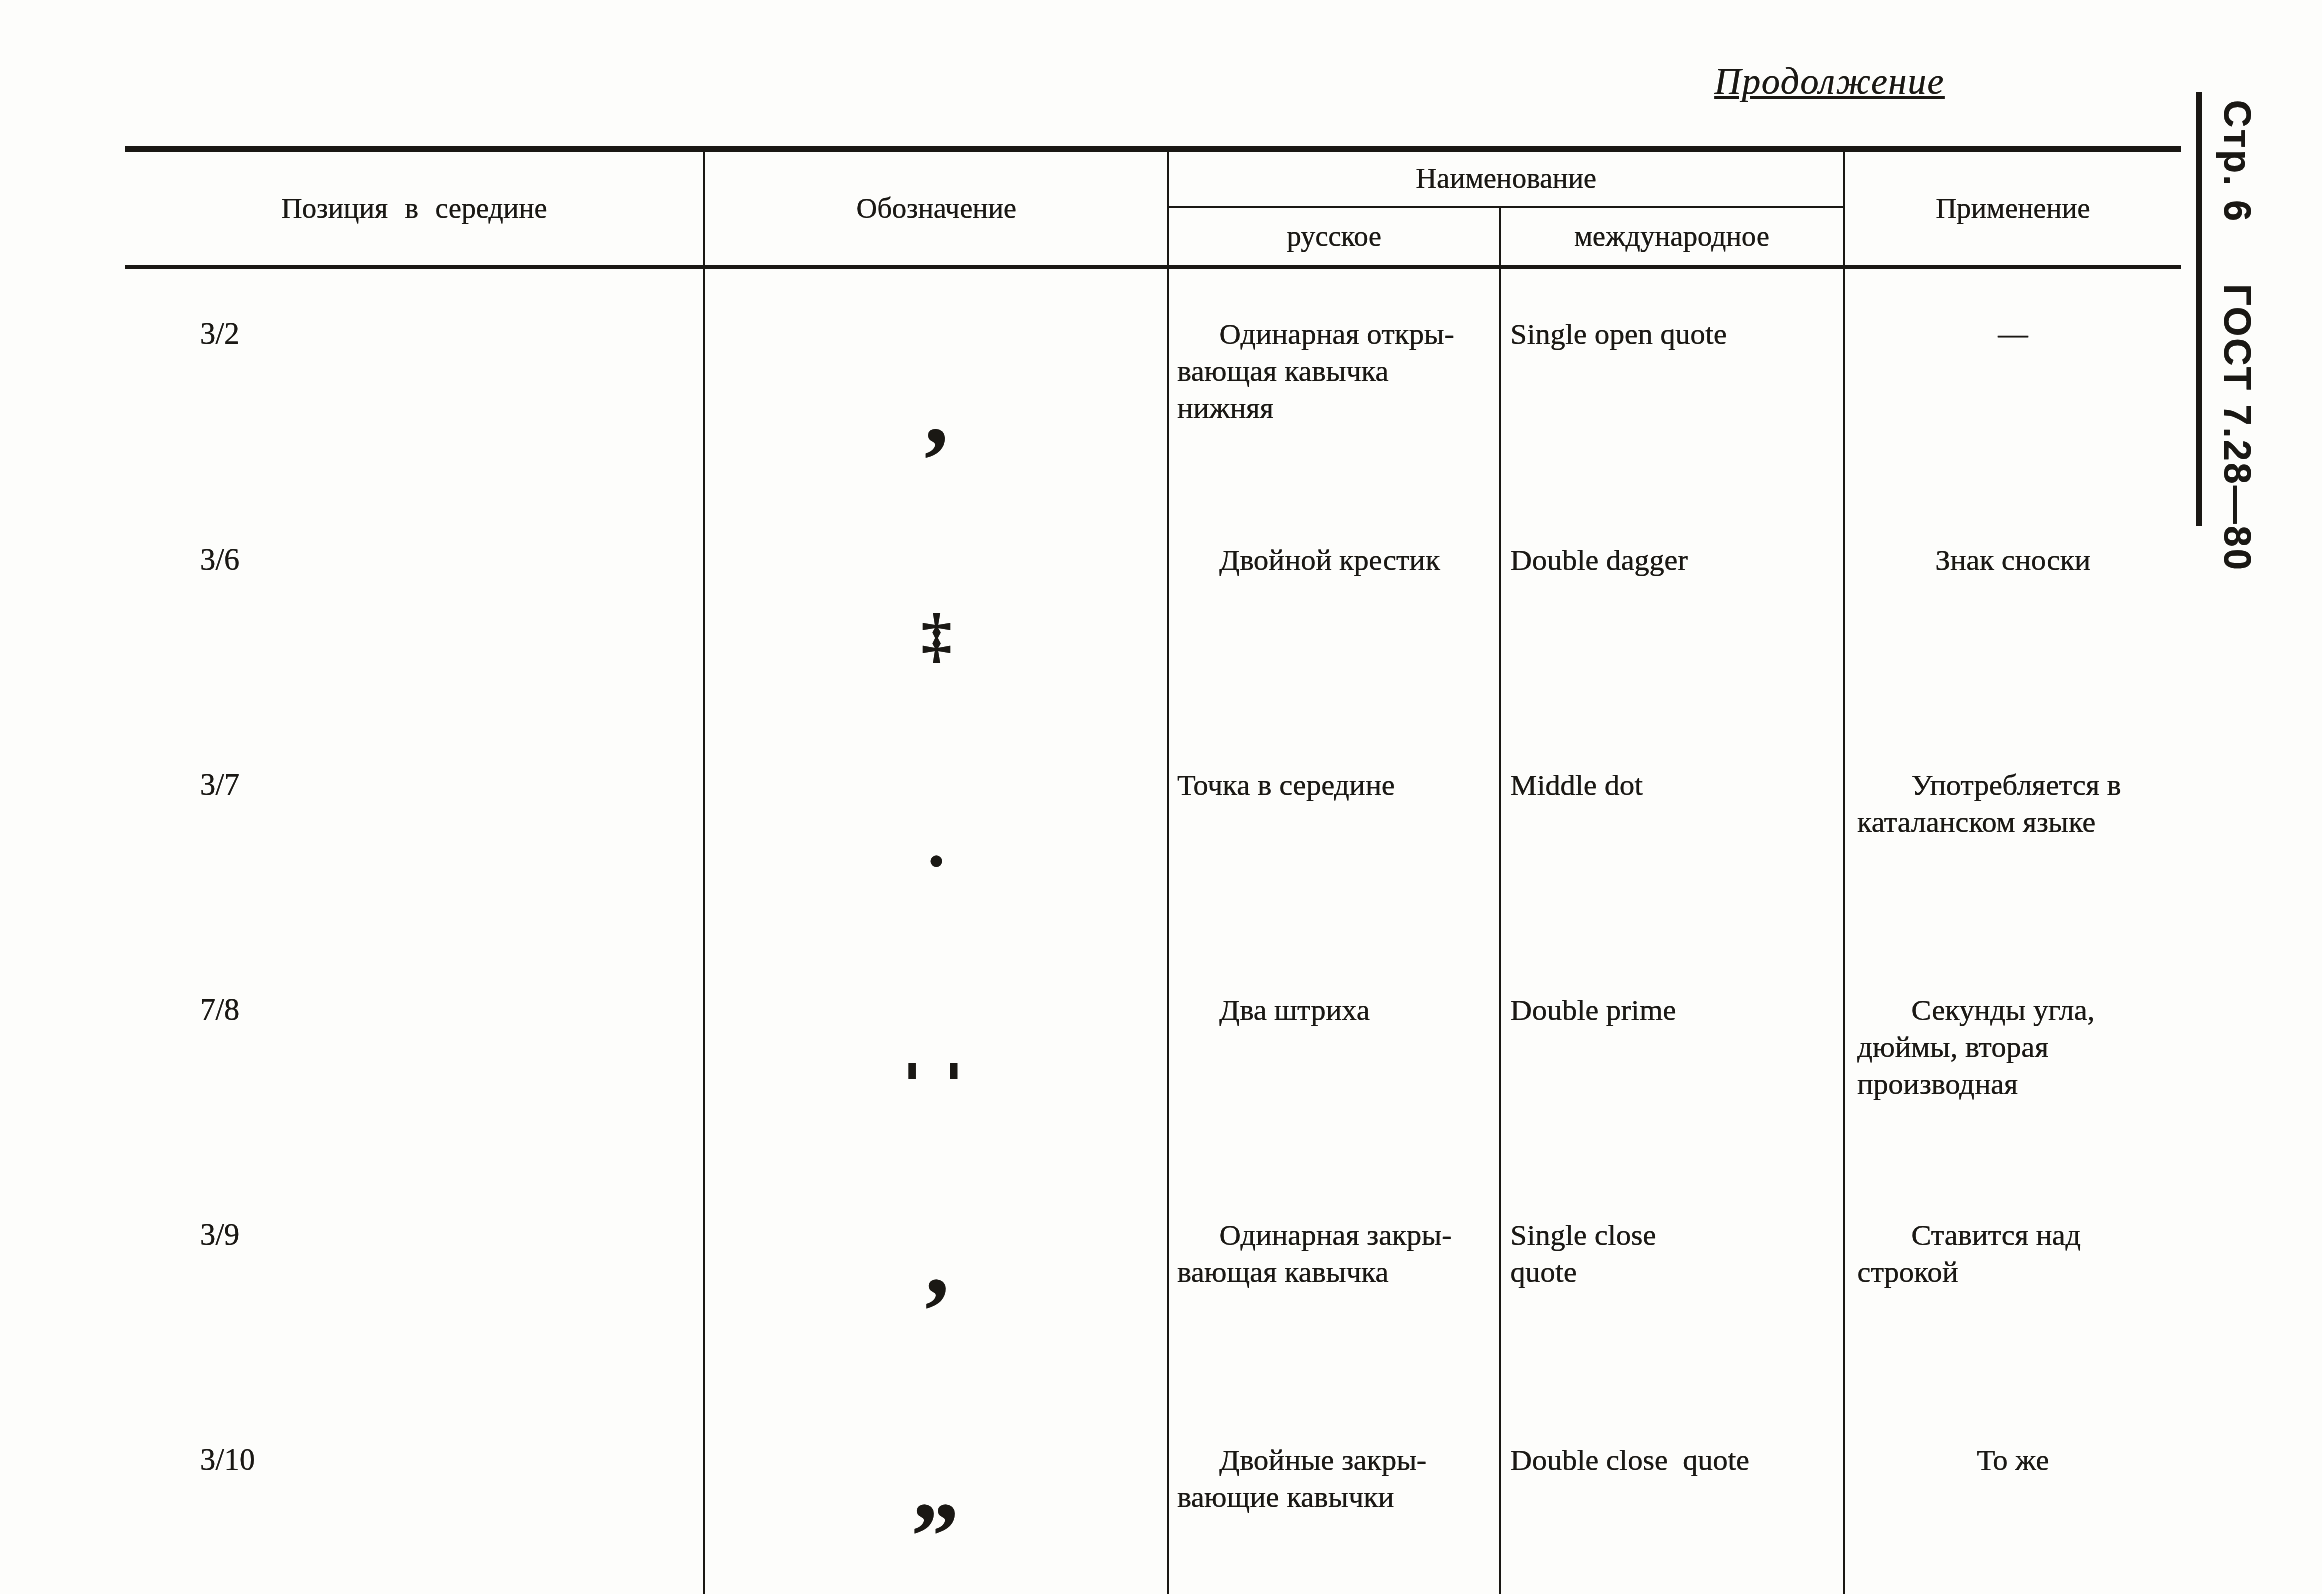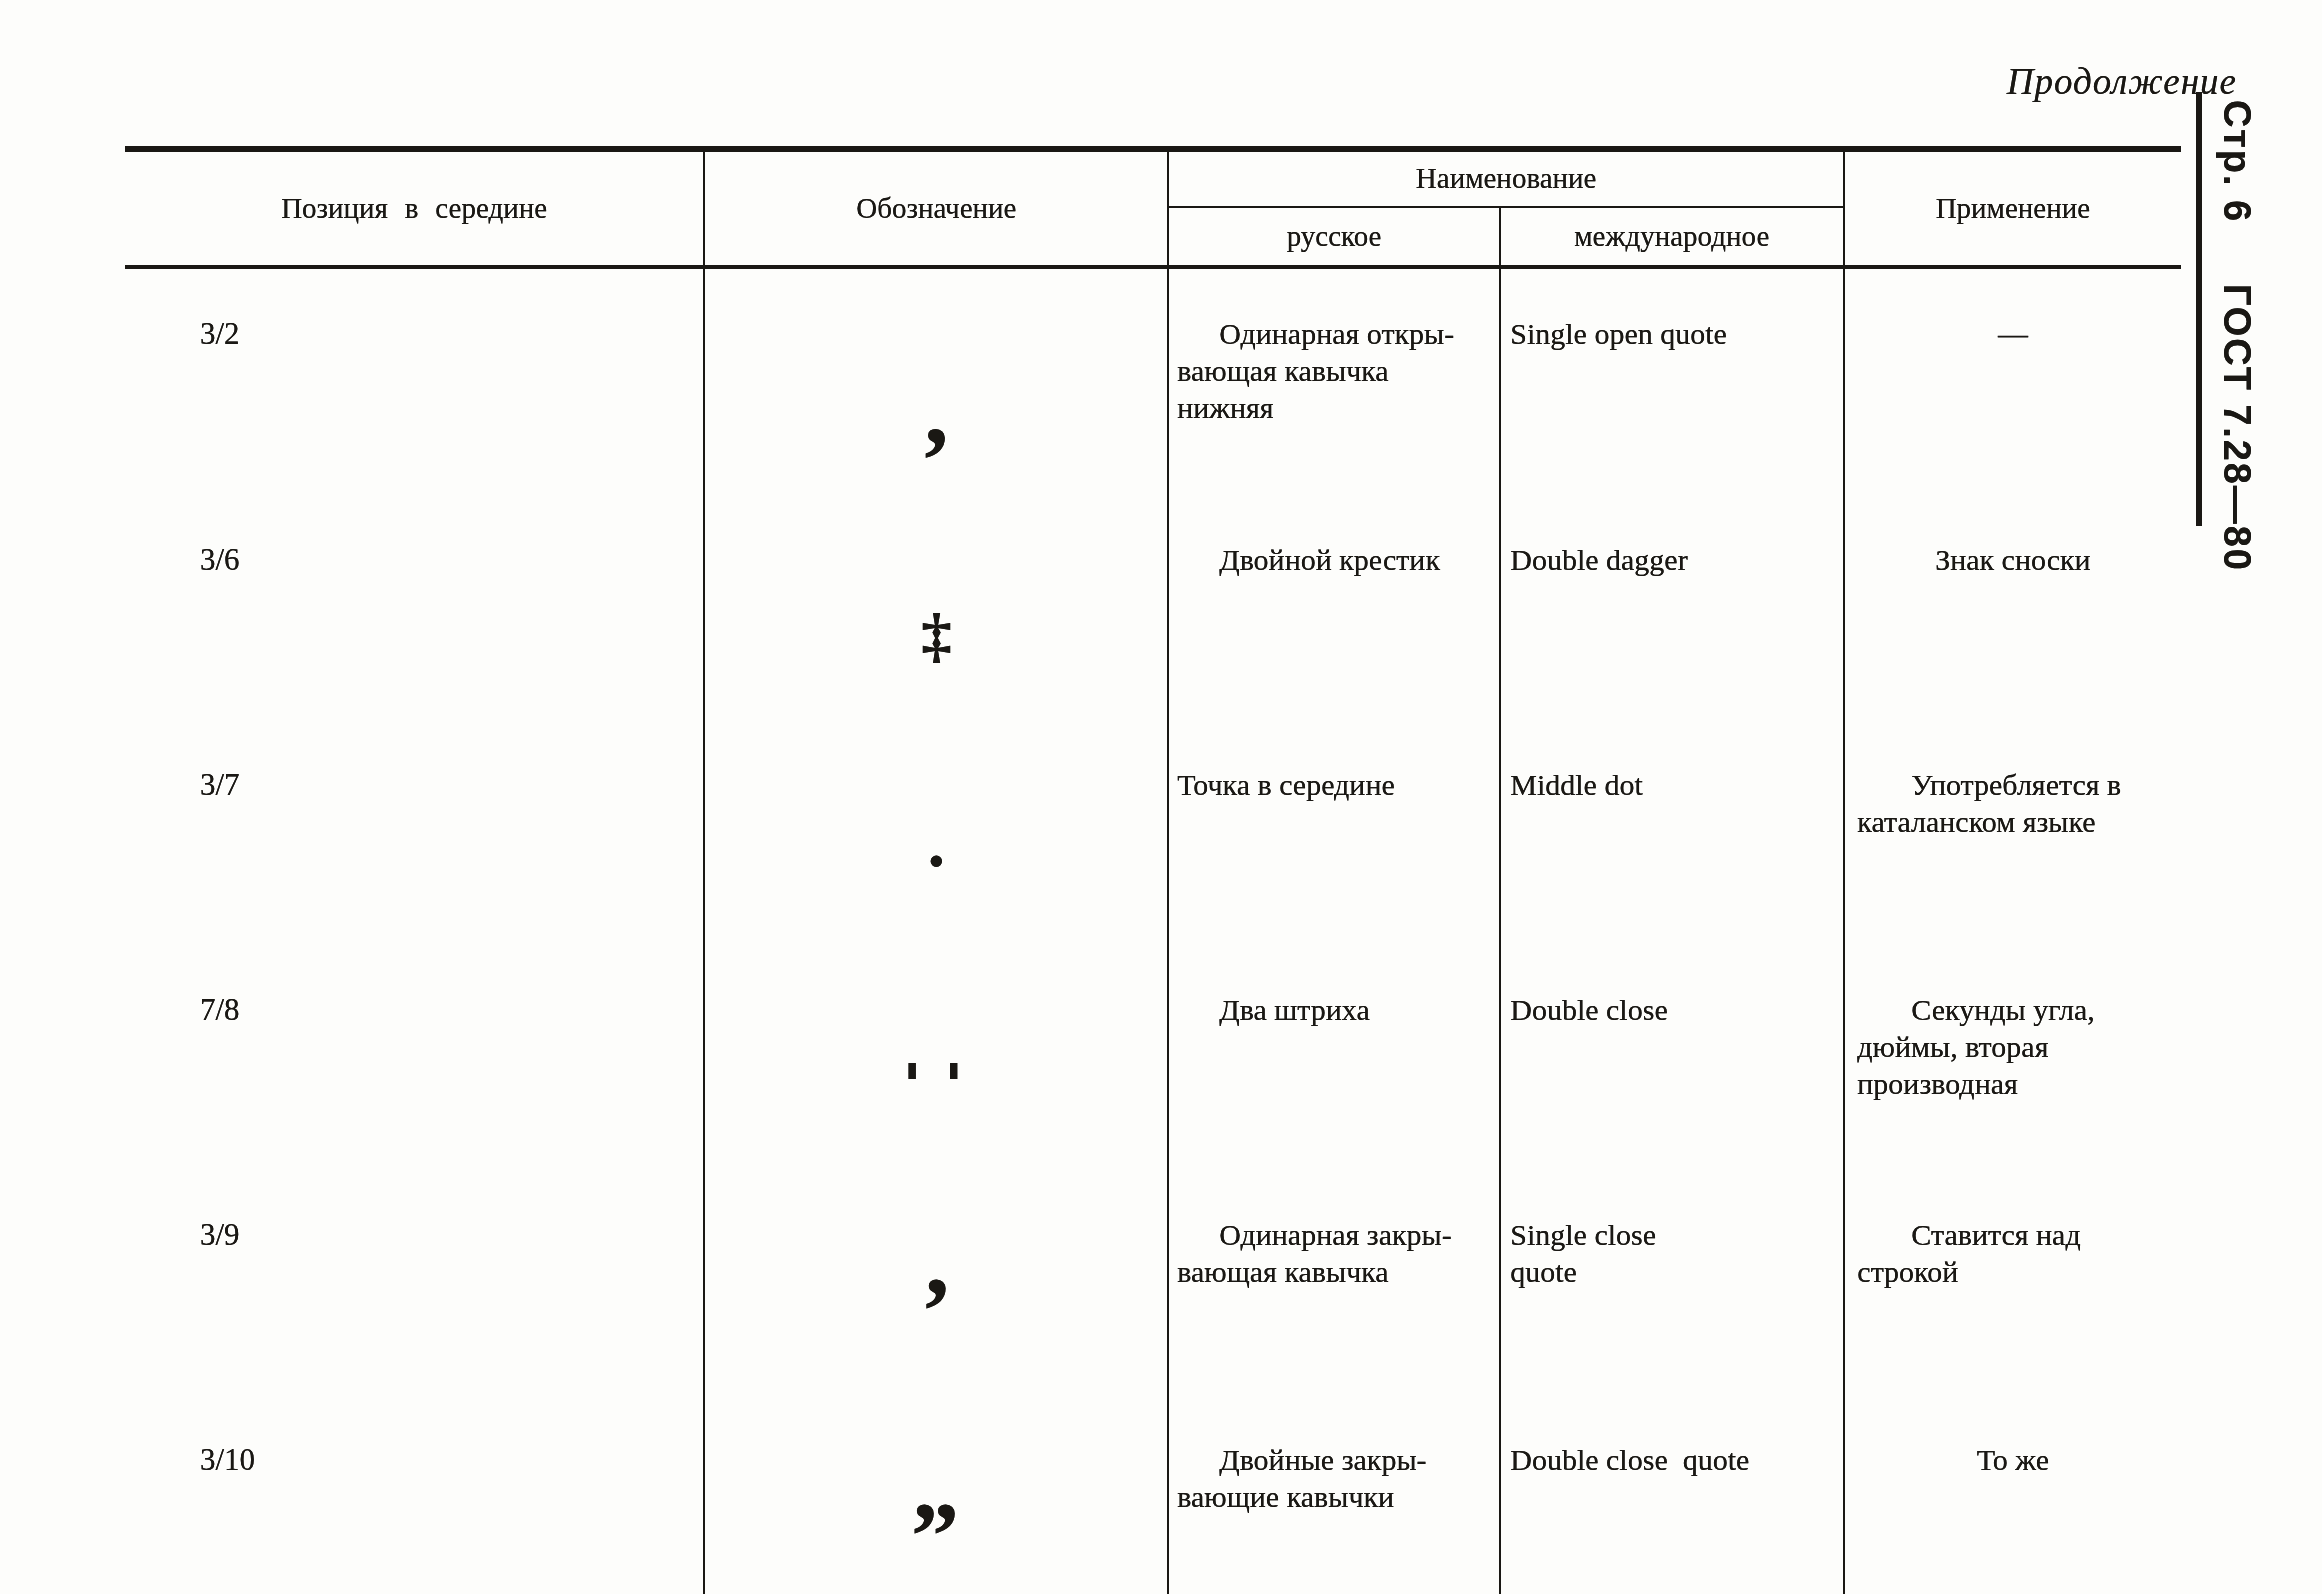--- a/index.html
+++ b/index.html
@@ -5,22 +5,22 @@
 <style>
   html,body{margin:0;padding:0;}
   body{
     width:2323px;height:1595px;overflow:hidden;position:relative;
     background:#fdfdfb;color:#1a1814;
     font-family:"Liberation Serif","DejaVu Serif",serif;
   }
   .page{position:absolute;inset:0;}
   
   .continuation{
-    position:absolute;top:60px;left:1718px;width:519px;
-    text-align:right;font-style:italic;font-size:37px;letter-spacing:1px;
+    position:absolute;top:60px;left:1570px;width:519px;
+    text-align:center;font-style:italic;font-size:37px;letter-spacing:1px;text-decoration:underline;
   }
   
   .side-rule{position:absolute;left:2196px;top:92px;width:5.8px;height:434px;background:#1a1814;}
   .side-label{
     position:absolute;left:2215px;top:100px;height:961px;
     writing-mode:vertical-rl;text-orientation:sideways;
     font-weight:bold;font-size:38px;letter-spacing:1.9px;white-space:nowrap;
     font-family:"Liberation Sans","DejaVu Sans",sans-serif;
   }
   .side-label .gap{display:inline-block;height:61px;}
@@ -131,21 +131,21 @@
     <td class="app bl">Употребляется в
 каталанском языке</td>
   </tr>
 
   <tr>
     <td class="pos">7/8</td>
     <td class="sym bl">
       <span class="glyph g-straight">''</span>
     </td>
     <td class="rus bl">Два штриха</td>
-    <td class="eng bl">Double close</td>
+    <td class="eng bl">Double prime</td>
     <td class="app bl">Секунды угла,
 дюймы, вторая
 производная</td>
   </tr>
 
   <tr>
     <td class="pos">3/9</td>
     <td class="sym bl">
       <span class="glyph g-quote">’</span>
     </td>

